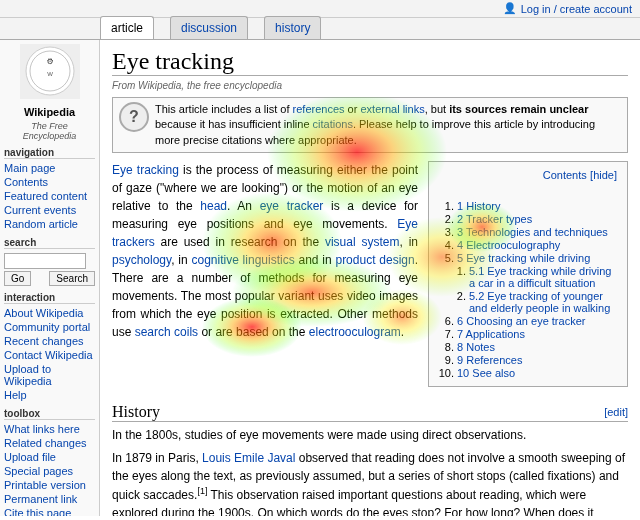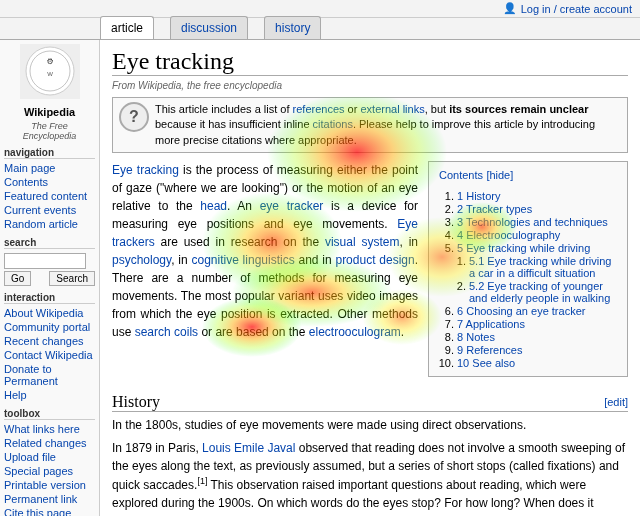--- a/index.html
+++ b/index.html
@@ -115,21 +115,21 @@
     .toc {
       float: right;
       border: 1px solid #aaa;
       background: #f9f9f9;
       padding: 6px 10px;
       margin: 0 0 8px 10px;
       font-size: 11px;
       min-width: 160px;
       max-width: 200px;
     }
-    .toc-title { font-size: 12px; font-weight: bold; text-align: left; margin-bottom: 8px; }
+    .toc-title { font-size: 12px; font-weight: bold; text-align: right; margin-bottom: 18px; }
     .toc-title span { font-size: 11px; font-weight: normal; cursor: pointer; color: #0645ad; }
     .toc ol { padding-left: 18px; }
     .toc li { margin: 1px 0; }
     .toc a { color: #0645ad; text-decoration: none; }
     .toc .sub { padding-left: 12px; list-style: decimal; }
 
     
     .section-header {
       font-size: 16px; font-weight: normal; border-bottom: 1px solid #aaa;
       margin: 8px 0 4px 0; display: flex; justify-content: space-between; align-items: center;
@@ -186,21 +186,21 @@
         <button class="search-btn">Go</button>
         <button class="search-btn">Search</button>
       </div>
     </div>
 
     <div class="sidebar-section-title">interaction</div>
     <div class="sidebar-item">About Wikipedia</div>
     <div class="sidebar-item">Community portal</div>
     <div class="sidebar-item">Recent changes</div>
     <div class="sidebar-item">Contact Wikipedia</div>
-    <div class="sidebar-item">Donate to Permanent</div>
+    <div class="sidebar-item">Upload to Wikipedia</div>
     <div class="sidebar-item">Help</div>
 
     <div class="sidebar-section-title">toolbox</div>
     <div class="sidebar-item">What links here</div>
     <div class="sidebar-item">Related changes</div>
     <div class="sidebar-item">Upload file</div>
     <div class="sidebar-item">Special pages</div>
     <div class="sidebar-item">Printable version</div>
     <div class="sidebar-item">Permanent link</div>
     <div class="sidebar-item">Cite this page</div>

